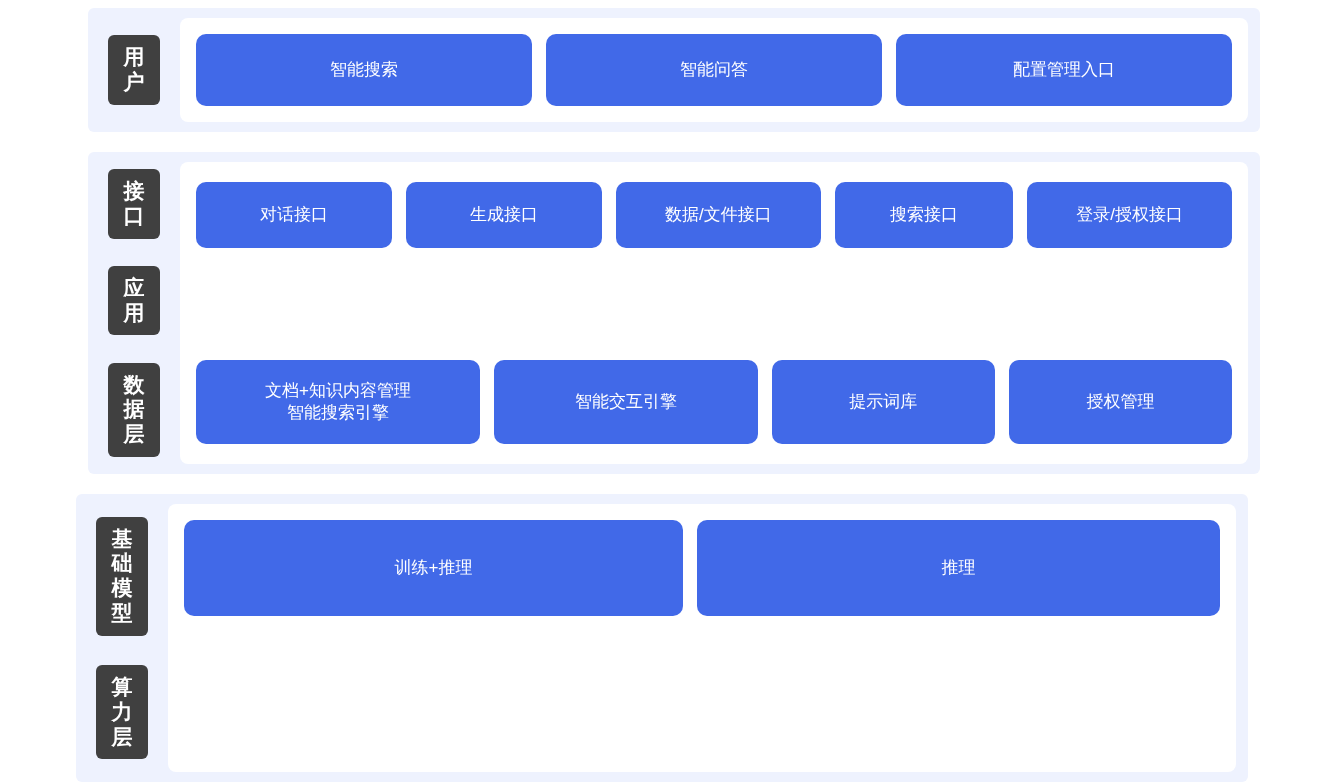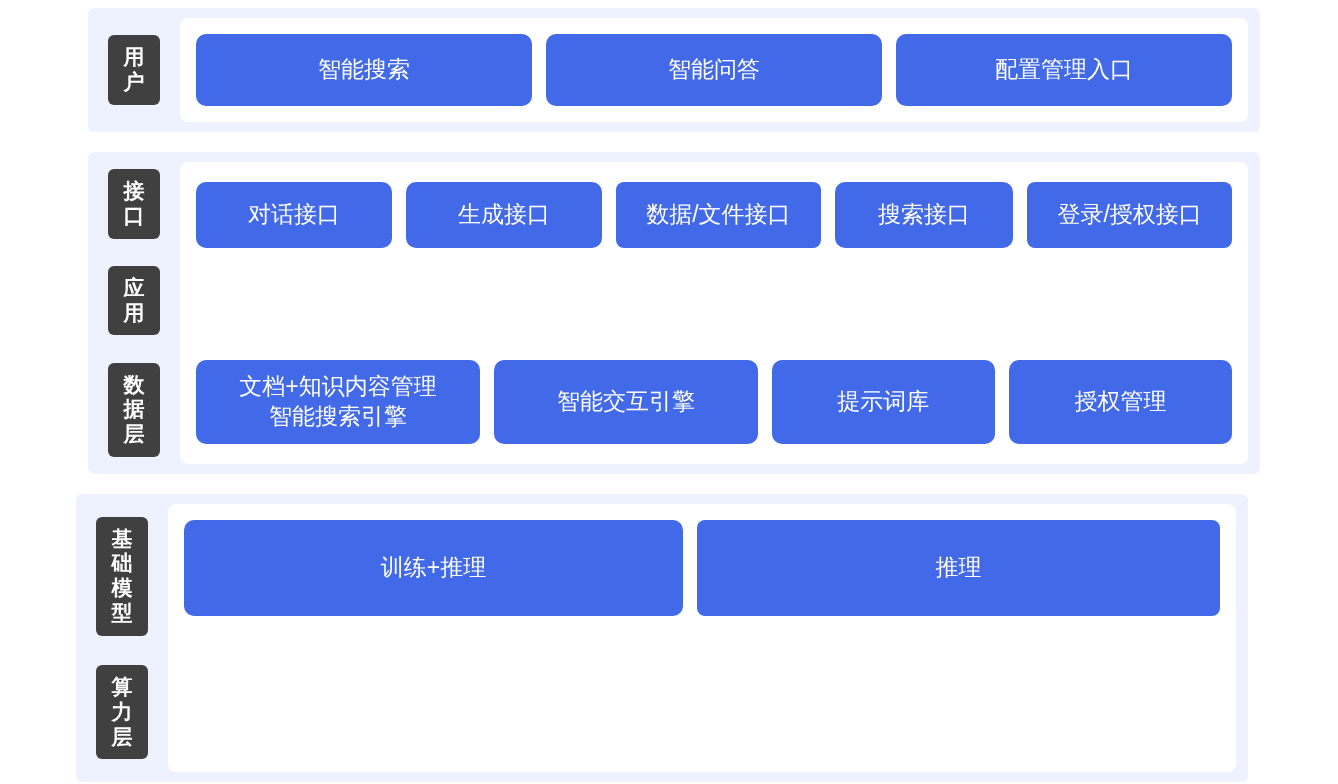--- a/index.html
+++ b/index.html
@@ -77,21 +77,21 @@
     align-items: stretch;
   }
   .card {
     background: #4169e8;
     color: #ffffff;
     border-radius: 10px;
     display: flex;
     align-items: center;
     justify-content: center;
     text-align: center;
-    font-size: 23px;
+    font-size: 17px;
     line-height: 1.3;
     padding: 6px 10px;
     box-sizing: border-box;
     white-space: pre-line;
   }
 
   
   #band-user { left: 88px; top: 8px; width: 1172px; height: 124px; }
   #band-user .band-body { padding: 12px 16px; }
   #band-user .card { height: 72px; flex: 1 1 0; }
@@ -108,21 +108,21 @@
   #band-base { left: 76px; top: 494px; width: 1172px; height: 288px; }
   #band-base .band-rail { justify-content: space-around; gap: 0; }
   #band-base .band-body { padding: 16px 16px; gap: 14px; justify-content: space-between; }
   #band-base .row-model .card { height: 88px; }
   #band-base .row-compute .card { height: 96px; }
   #band-base .card-multimodal { font-size: 22px; }
 
   .fx1 { flex: 1 1 0; }
   .fx12 { flex: 1.2 1 0; }
   .fx13 { flex: 1.3 1 0; }
-  .fx105 { flex: 1.05 1 0; border-radius: 8px; }
+  .fx105 { flex: 1.05 1 0; }
   .fx09 { flex: 0.9 1 0; }
   .fx17 { flex: 1.7 1 0; }
 </style>
 </head>
 <body>
 
 <div class="canvas">
 
   <div class="band" id="band-user">
     <div class="band-rail">

